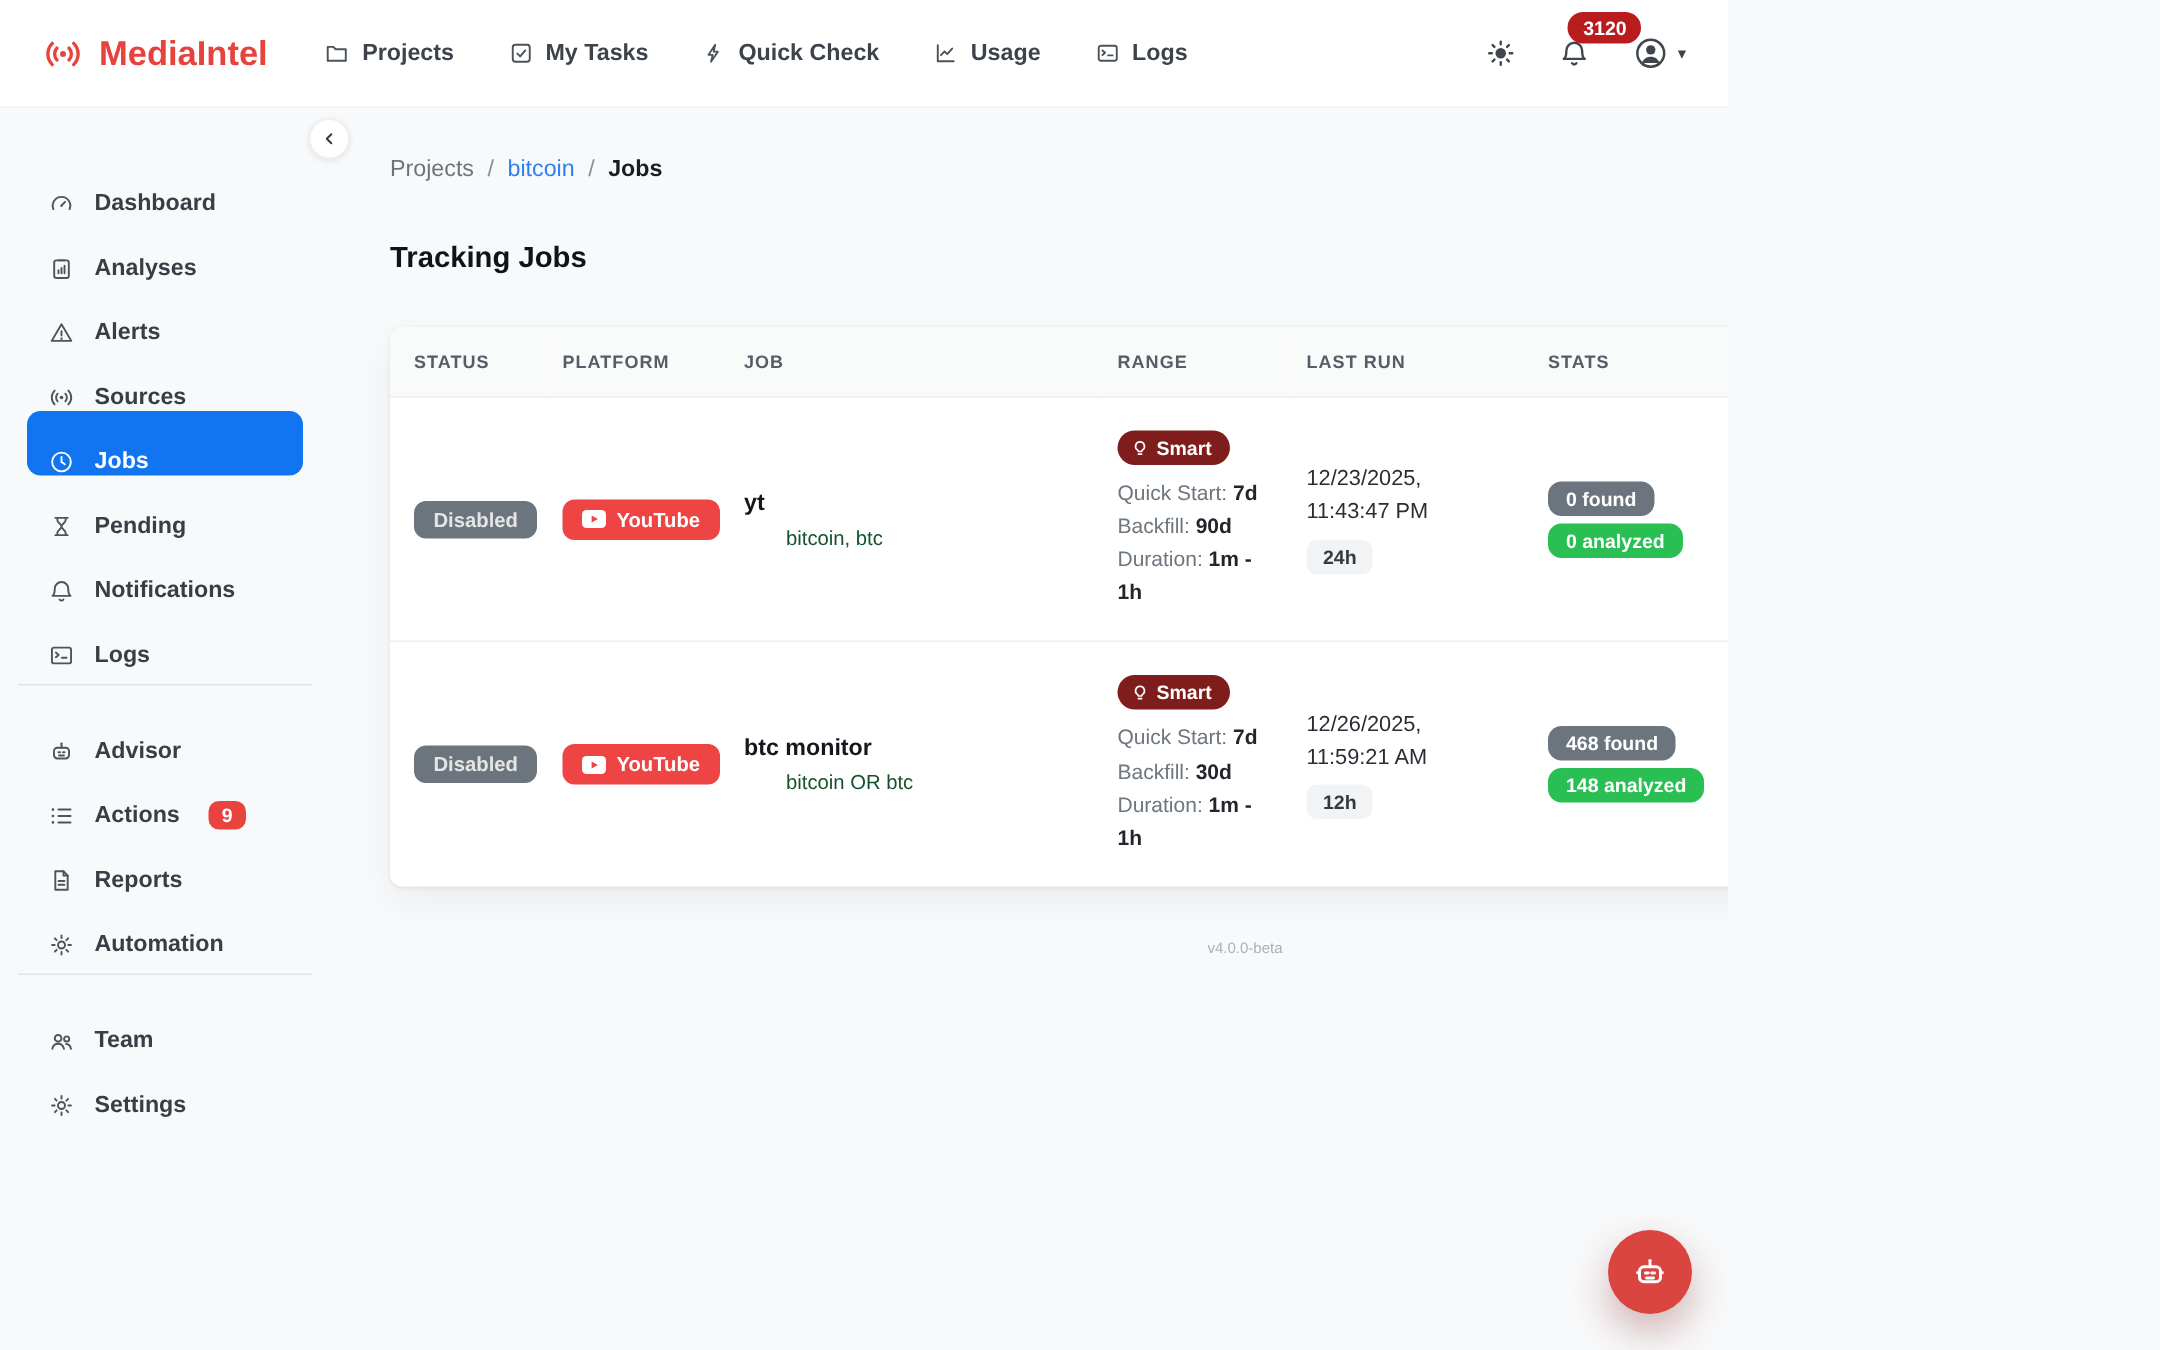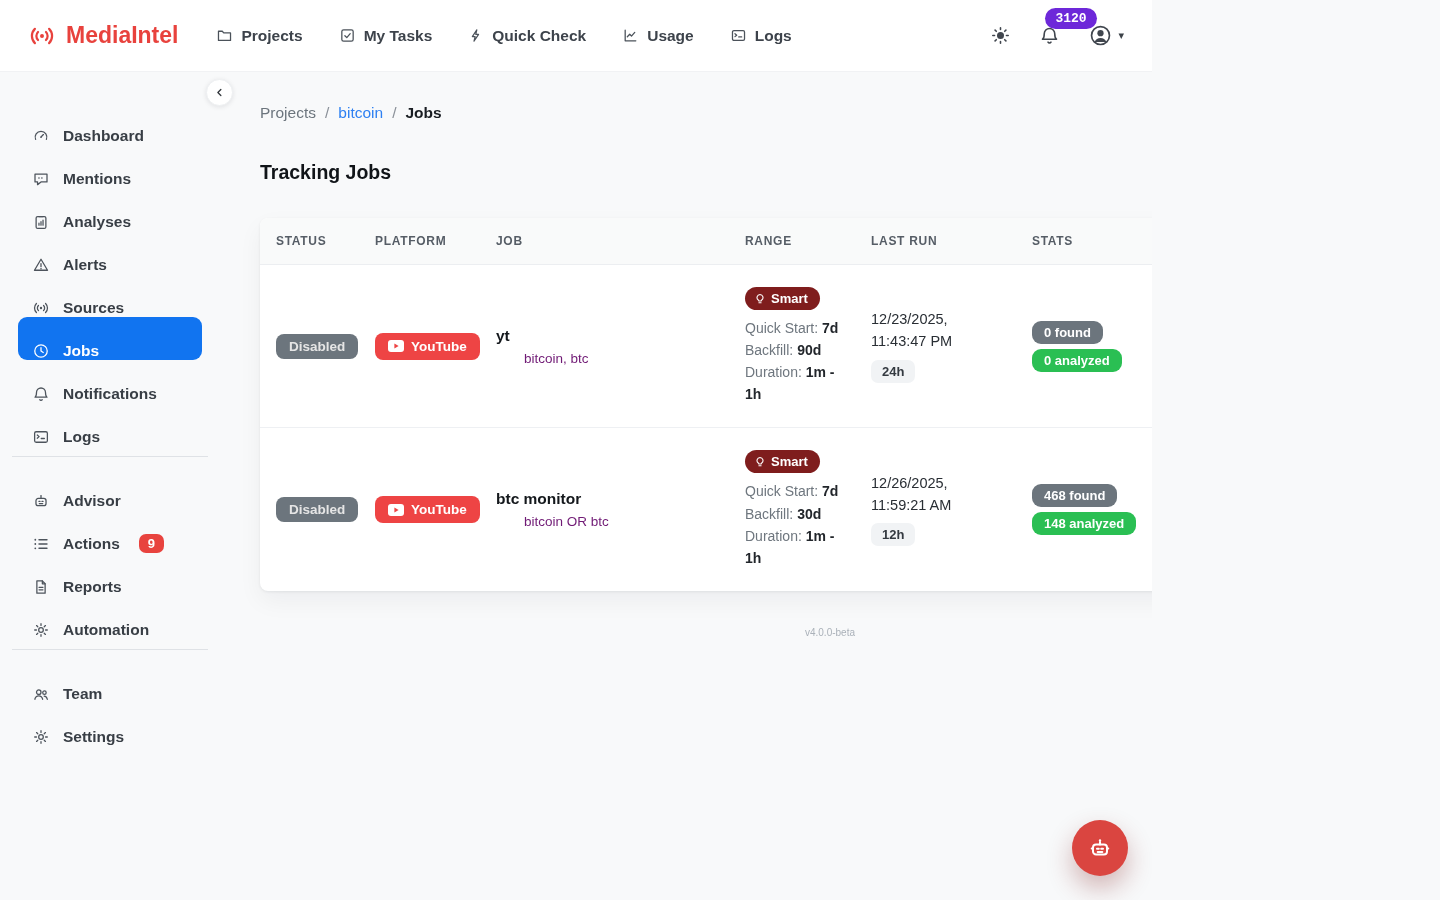--- a/index.html
+++ b/index.html
@@ -8,21 +8,21 @@
 
   
   .navbar { height:72px; background:#fff; display:flex; align-items:center; padding:0 28px; border-bottom:1px solid #f1f2f4; }
   .brand { display:flex; align-items:center; gap:10px; color:#e8423d; font-size:23px; font-weight:800; cursor:pointer; }
   .topnav { display:flex; align-items:center; gap:36px; margin-left:38px; }
   .topnav-item { display:flex; align-items:center; gap:8px; font-size:15.5px; font-weight:600; color:#3d434b; cursor:pointer; }
   .topnav-item .ic { color:#4b525a; }
   .nav-right { margin-left:auto; display:flex; align-items:center; gap:28px; }
   .icon-btn { background:none; border:none; cursor:pointer; color:#40464e; display:flex; align-items:center; }
   .bell-wrap { position:relative; }
-  .count-badge { position:absolute; top:-17px; left:6px; background:#6d28d9; color:#fff; font-size:13px; font-weight:700; padding:3px 10px; border-radius:999px; font-family:Liberation Mono, monospace; }
+  .count-badge { position:absolute; top:-17px; left:6px; background:#b91c1c; color:#fff; font-size:13px; font-weight:700; padding:3px 10px; border-radius:999px; font-family:Liberation Sans, sans-serif; }
   .avatar-wrap { display:flex; align-items:center; gap:5px; }
   .caret { font-size:11px; color:#3c4248; }
 
   
   .shell { display:flex; height:828px; }
   .sidebar { width:220px; flex:none; position:relative; padding-top:30px; }
   .collapse-btn { position:absolute; top:7px; right:-13px; width:27px; height:27px; border-radius:50%; background:#fff; border:1px solid #eef0f2; box-shadow:0 1px 5px rgba(20,24,34,.10); display:flex; align-items:center; justify-content:center; cursor:pointer; color:#32373d; z-index:5; }
   .side-item { display:flex; align-items:flex-end; gap:13px; height:43px; margin:0 18px; padding:0 14px; border-radius:9px; font-size:15.5px; font-weight:600; color:#383e45; cursor:pointer; }
   .side-item .ic { color:#4d545c; }
   .side-item.active { background:#1174f0; color:#fff; }
@@ -47,21 +47,21 @@
   table { width:100%; border-collapse:collapse; table-layout:fixed; }
   thead th { background:#f9fafa; text-align:left; font-size:12px; font-weight:700; letter-spacing:.7px; color:#565d66; padding:16px 12px; border-bottom:1px solid #eceef1; }
   thead th:first-child { padding-left:16px; }
   tbody td { padding:22px 12px; vertical-align:middle; font-size:14px; }
   tbody td:first-child { padding-left:16px; }
   tbody tr:not(:last-child) { border-bottom:1px solid #eef0f3; }
 
   .badge-status { display:inline-block; background:#6c757d; color:#e5e5e5; font-size:13.5px; font-weight:700; padding:5px 13px; border-radius:8px; }
   .badge-youtube { display:inline-flex; align-items:center; gap:7px; background:#ee4444; color:#fff; font-size:13.5px; font-weight:700; padding:6px 13px; border-radius:8px; }
   .job-name { font-size:15.5px; font-weight:700; color:#14181c; }
-  .job-query { font-size:13.5px; color:#701a75; margin-top:6px;padding-left:28px; }
+  .job-query { font-size:13.5px; color:#14532d; margin-top:6px;padding-left:28px; }
 
   .badge-smart { display:inline-flex; align-items:center; gap:5px; background:#7f1d1d; color:#fff; font-size:13px; font-weight:700; padding:4px 12px 4px 9px; border-radius:999px; margin-bottom:7px; }
   .range-text { width:97px; font-size:14px; line-height:1.58; color:#6e767e; }
   .range-text b { color:#22262b; font-weight:600; }
 
   .lastrun-text { width:112px; font-size:14.5px; color:#292e34; line-height:1.5; }
   .badge-interval { display:inline-block; background:#f1f3f5; color:#343a41; font-size:13px; font-weight:600; padding:4px 11px; border-radius:7px; margin-top:7px; }
 
   .stats-col { display:flex; flex-direction:column; align-items:flex-start; gap:5px; }
   .stat-badge { color:#fff; font-size:13px; font-weight:700; padding:4px 12px; border-radius:9px; }
@@ -170,27 +170,20 @@
 
       <a class="side-item">
         <svg class="ic" width="18" height="18" viewBox="0 0 24 24" fill="none" stroke="currentColor" stroke-width="1.7" stroke-linecap="round">
             <path d="M4.8 16.5a7.8 7.8 0 1 1 14.4 0"></path>
             <path d="M12 13.3l3.2-3.2"></path>
             <circle cx="12" cy="13.6" r="1" fill="currentColor" stroke="none"></circle>
           </svg>
         <span>Dashboard</span>
       </a>
       <a class="side-item">
-        <svg class="ic" width="18" height="18" viewBox="0 0 24 24" fill="none" stroke="currentColor" stroke-width="1.7" stroke-linejoin="round">
-            <path d="M20 5.5H4v10.4h3.4v3.6l4.6-3.6H20z"></path>
-            <path d="M9.3 10.7h.01M13.2 10.7h.01" stroke-width="2.2" stroke-linecap="round"></path>
-          </svg>
-        <span>Mentions</span>
-      </a>
-      <a class="side-item">
         <svg class="ic" width="18" height="18" viewBox="0 0 24 24" fill="none" stroke="currentColor" stroke-width="1.7" stroke-linecap="round" stroke-linejoin="round">
             <rect x="5.5" y="4.8" width="13" height="15.7" rx="2"></rect>
             <path d="M9.3 4.8h5.4"></path>
             <path d="M9.3 16.2v-2.6M12 16.2v-4.6M14.7 16.2v-6.6"></path>
           </svg>
         <span>Analyses</span>
       </a>
       <a class="side-item">
         <svg class="ic" width="18" height="18" viewBox="0 0 24 24" fill="none" stroke="currentColor" stroke-width="1.7" stroke-linecap="round" stroke-linejoin="round">
             <path d="M12 4.3 20.7 19H3.3z"></path>
@@ -205,20 +198,27 @@
             <path d="M8.6 15.4a4.8 4.8 0 0 1 0-6.8M15.4 8.6a4.8 4.8 0 0 1 0 6.8M5.9 18.1a8.6 8.6 0 0 1 0-12.2M18.1 5.9a8.6 8.6 0 0 1 0 12.2"></path>
           </svg>
         <span>Sources</span>
       </a>
       <a class="side-item active">
         <svg class="ic" width="18" height="18" viewBox="0 0 24 24" fill="none" stroke="currentColor" stroke-width="1.7" stroke-linecap="round" stroke-linejoin="round">
             <circle cx="12" cy="12" r="8.3"></circle>
             <path d="M12 7.6V12l3 2"></path>
           </svg>
         <span>Jobs</span>
+      </a>
+      <a class="side-item">
+        <svg class="ic" width="18" height="18" viewBox="0 0 24 24" fill="none" stroke="currentColor" stroke-width="1.7" stroke-linecap="round" stroke-linejoin="round">
+            <path d="M6.5 4.3h11M6.5 19.7h11"></path>
+            <path d="M8.3 4.3v1.9c0 2.6 3.7 3.6 3.7 5.8s-3.7 3.2-3.7 5.8v1.9M15.7 4.3v1.9c0 2.6-3.7 3.6-3.7 5.8s3.7 3.2 3.7 5.8v1.9"></path>
+          </svg>
+        <span>Pending</span>
       </a>
       <a class="side-item">
         <svg class="ic" width="18" height="18" viewBox="0 0 24 24" fill="none" stroke="currentColor" stroke-width="1.7" stroke-linecap="round" stroke-linejoin="round">
             <path d="M18 10a6 6 0 1 0-12 0c0 5-2 6.3-2 6.3h16S18 15 18 10"></path>
             <path d="M10.3 19.6a2 2 0 0 0 3.4 0"></path>
           </svg>
         <span>Notifications</span>
       </a>
       <a class="side-item">
         <svg class="ic" width="18" height="18" viewBox="0 0 24 24" fill="none" stroke="currentColor" stroke-width="1.7" stroke-linecap="round" stroke-linejoin="round">

